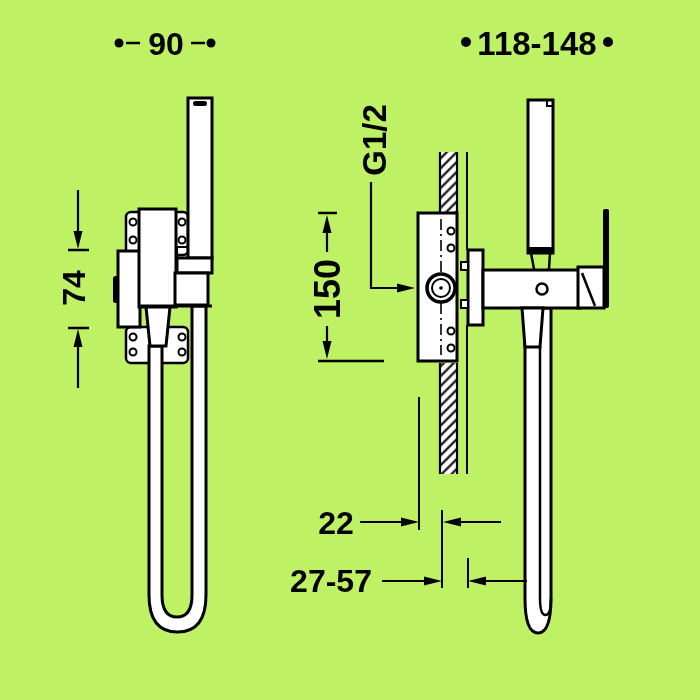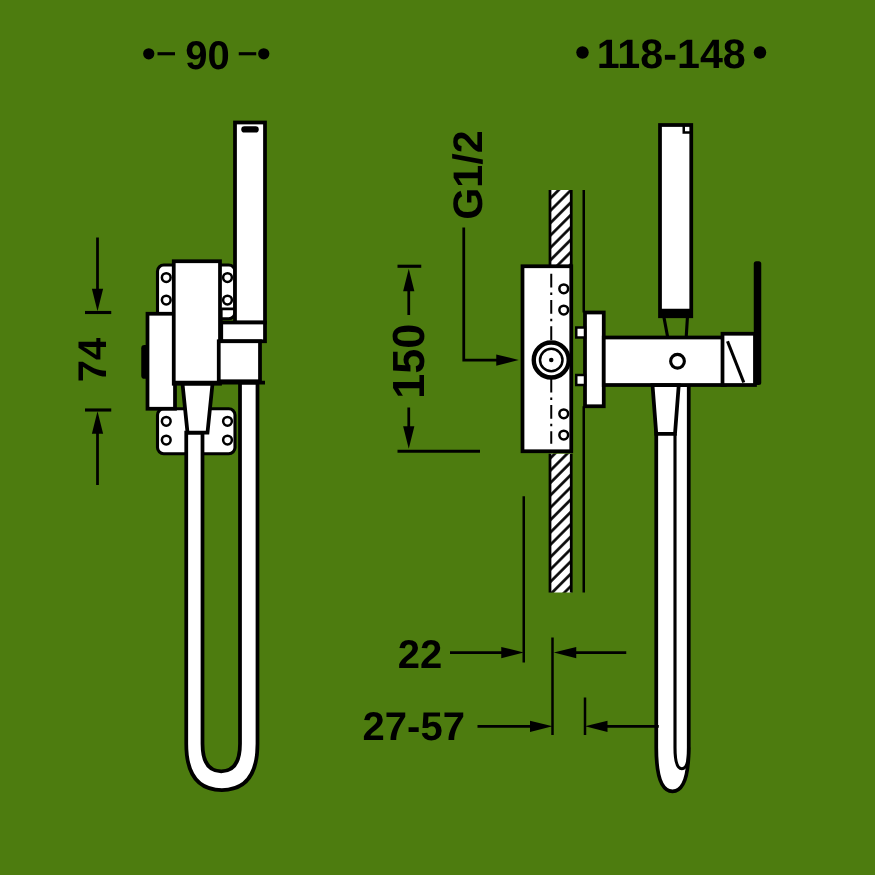--- a/index.html
+++ b/index.html
@@ -1,16 +1,16 @@
 <!DOCTYPE html>
 <html><head>
 <meta charset="utf-8">
 <style>
   html,body{margin:0;padding:0;background:#ffffff;}
-  .stage{width:700px;height:700px;background:#4d7c0f;position:relative;overflow:hidden;text-align:right;}
+  .stage{width:700px;height:700px;background:#bef264;position:relative;overflow:hidden;text-align:right;}
   svg{display:block;}
   text{font-family:"Liberation Sans","DejaVu Sans",sans-serif;font-weight:bold;fill:#000;}
   .ln{stroke:#000;fill:none;}
   .w3{stroke-width:3;}
   .w25{stroke-width:2.5;}
   .w2{stroke-width:2.2;}
   .thin{stroke-width:2;}
   .wfill{fill:#fff;stroke:#000;}
   .blk{fill:#000;stroke:none;}
   .cl{stroke:#000;stroke-width:1.6;stroke-dasharray:11 4 2 4;fill:none;}

